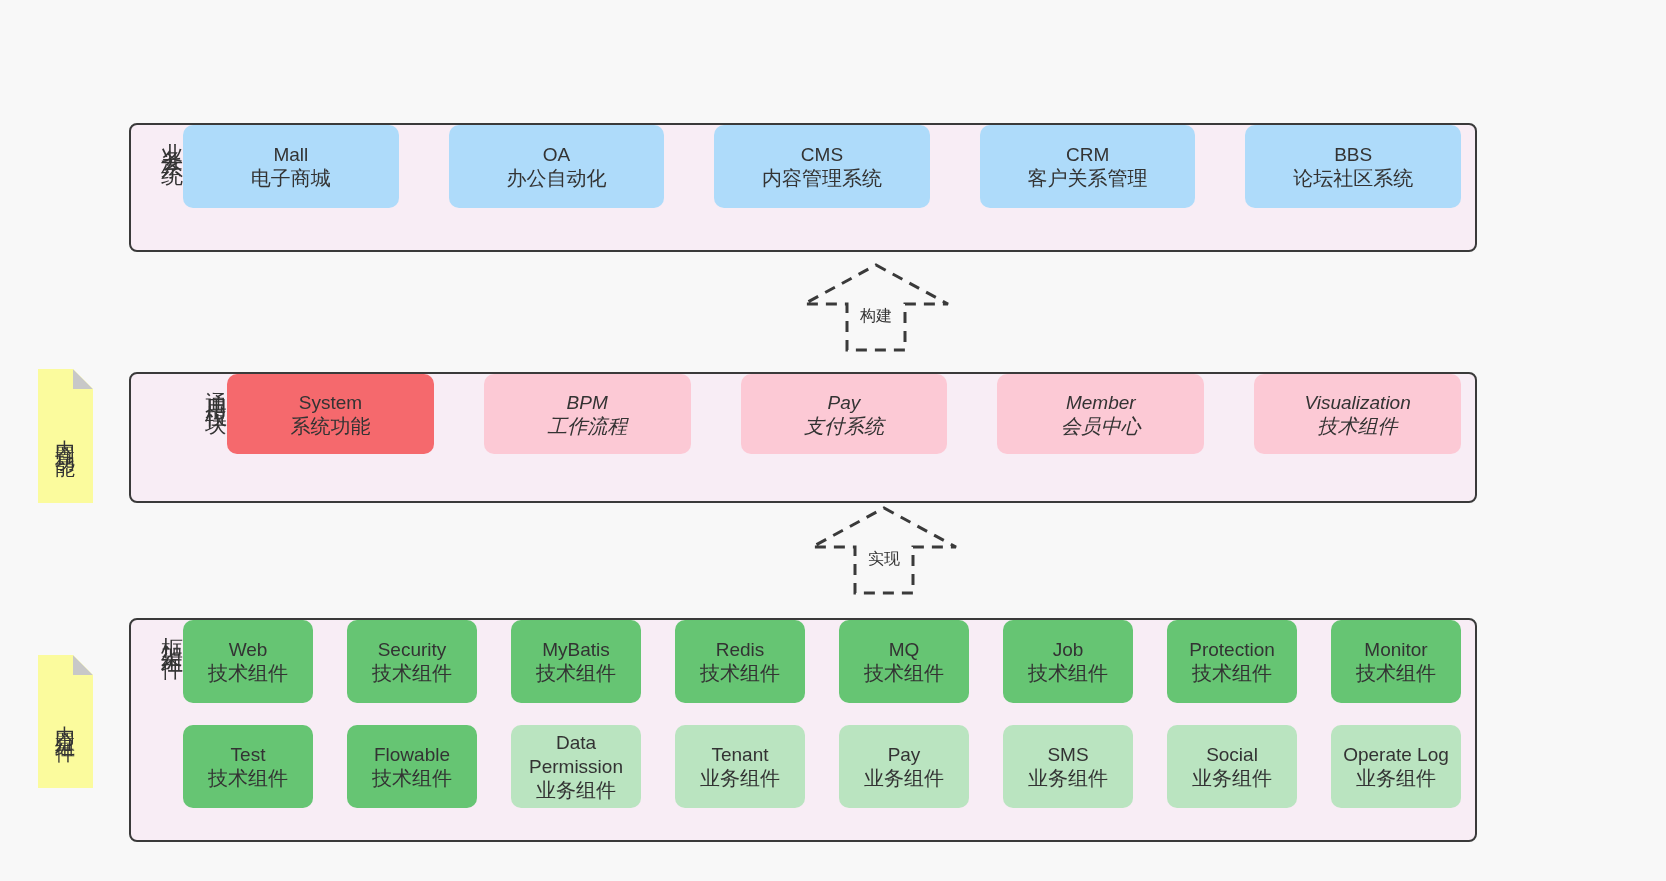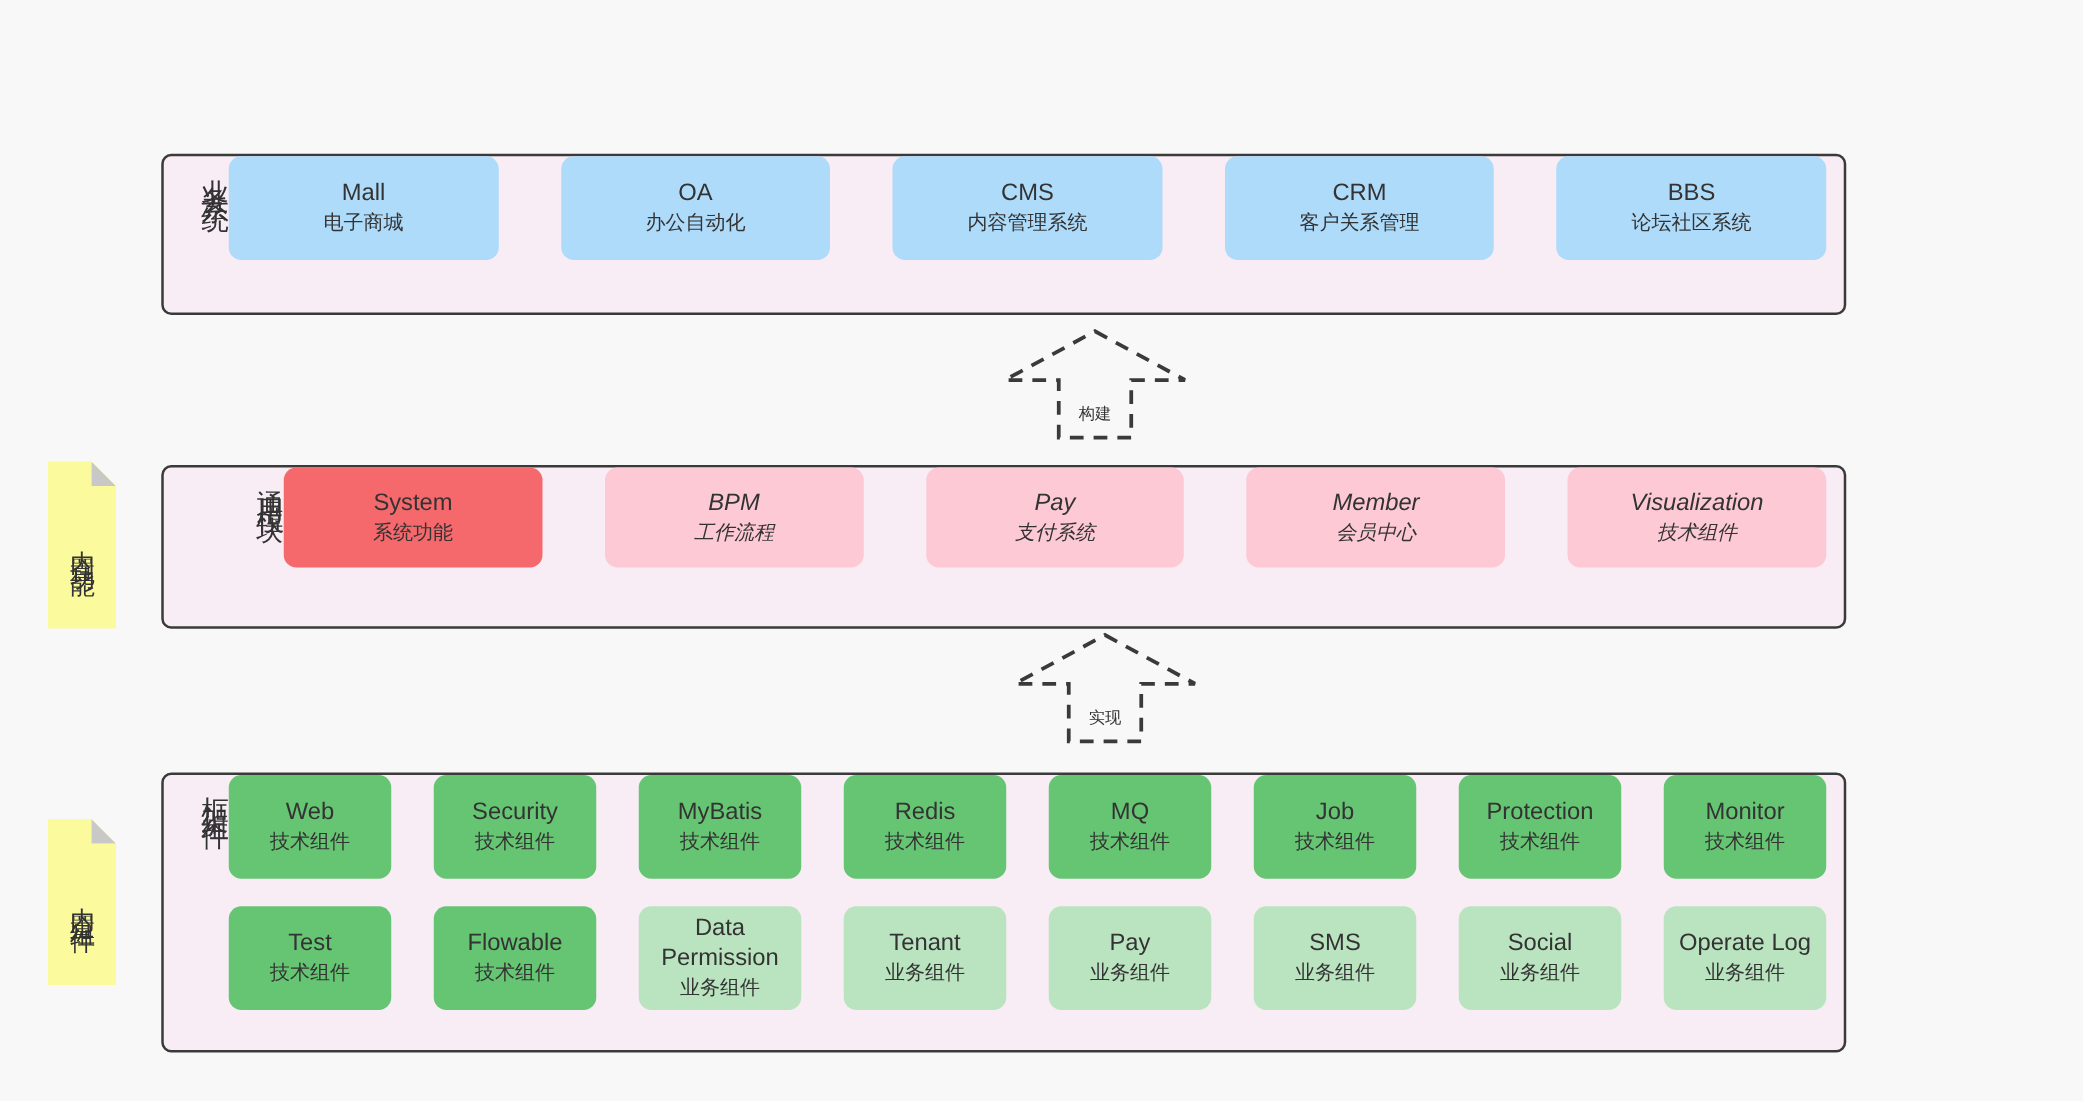--- a/index.html
+++ b/index.html
@@ -56,21 +56,21 @@
     flex:1;
     border-radius:10px;
     display:flex;
     flex-direction:column;
     align-items:center;
     justify-content:center;
     text-align:center;
     padding:4px 8px;
   }
   .box-name { font-size:19px; line-height:24px; }
-  .box-desc { font-size:16px; line-height:23px; }
+  .box-desc { font-size:20px; line-height:23px; }
   .box.blue        { background:var(--blue, #aedbfa); }
   .box.red         { background:var(--red, #f5696d); }
   .box.pink        { background:var(--pink, #fcc9d5);font-style:italic; }
   .box.green       { background:var(--green, #66c573); }
   .box.green-light { background:var(--green-light, #bae4c0); }
 
   
   .sticky {
     position:absolute;
     left:38px;
@@ -104,25 +104,25 @@
   .arrow {
     position:absolute;
     width:150px;
     height:92px;
   }
   .arrow-1 { left:801px; top:262px; }
   .arrow-2 { left:809px; top:505px; }
   .arrow svg { display:block; }
   .arrow-label {
     position:absolute;
-    left:50%; top:60px;
+    left:50%; top:44px;
     transform:translateX(-50%);
     background:var(--page-bg, #f8f8f8);
     padding:0 3px;
-    font-size:13px;
+    font-size:16px;
     white-space:nowrap;
     color:var(--text, #333333);
   }
 </style>
 </head>
 <body>
 
 <section class="layer layer-business">
   <div class="vlabel">业务系统</div>
   <div class="rows">

